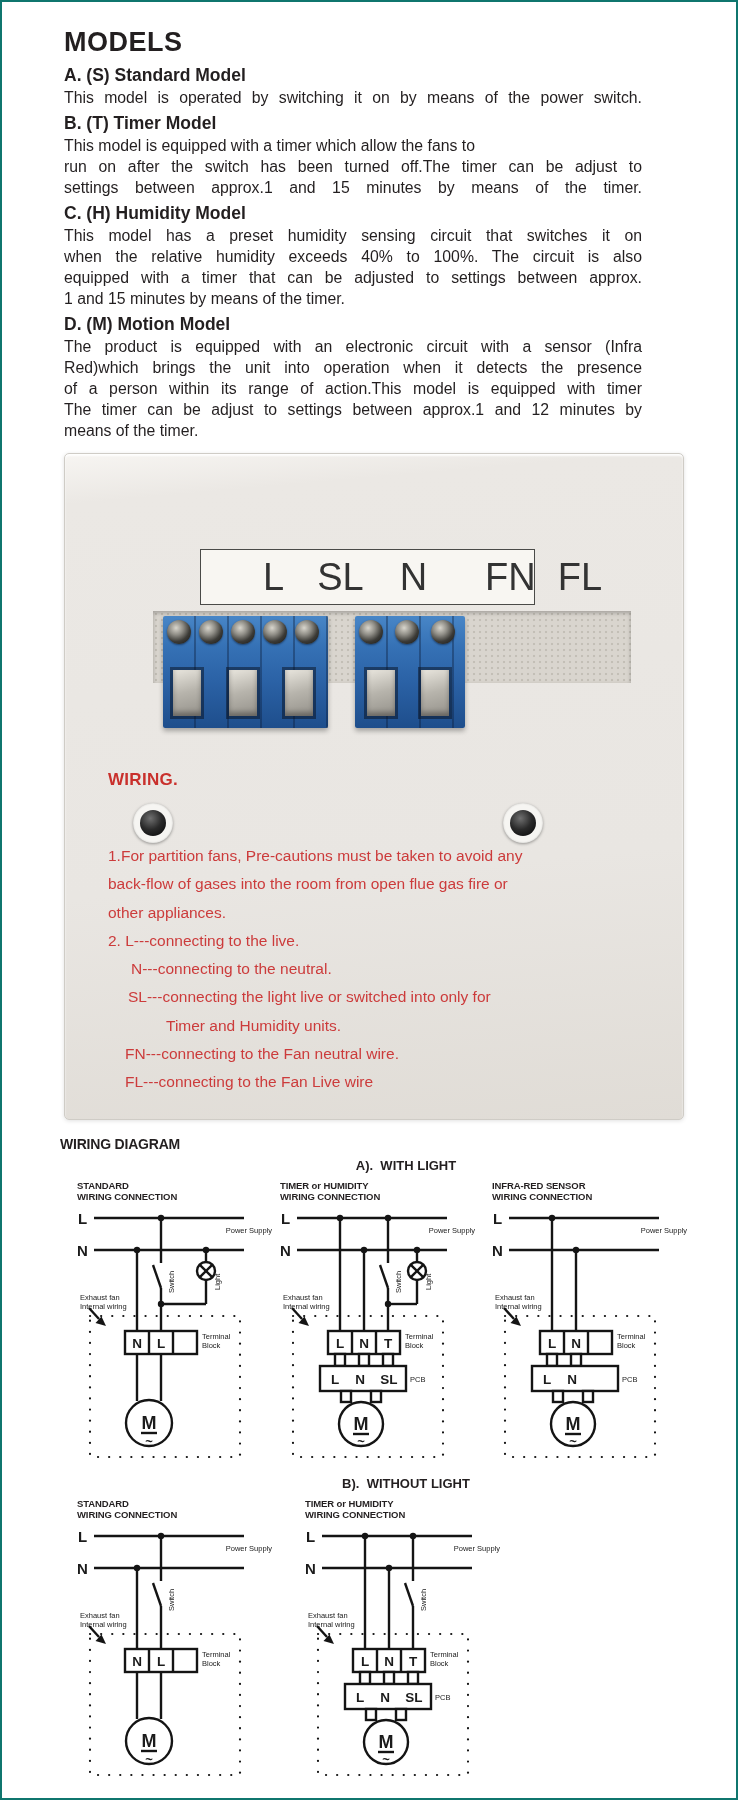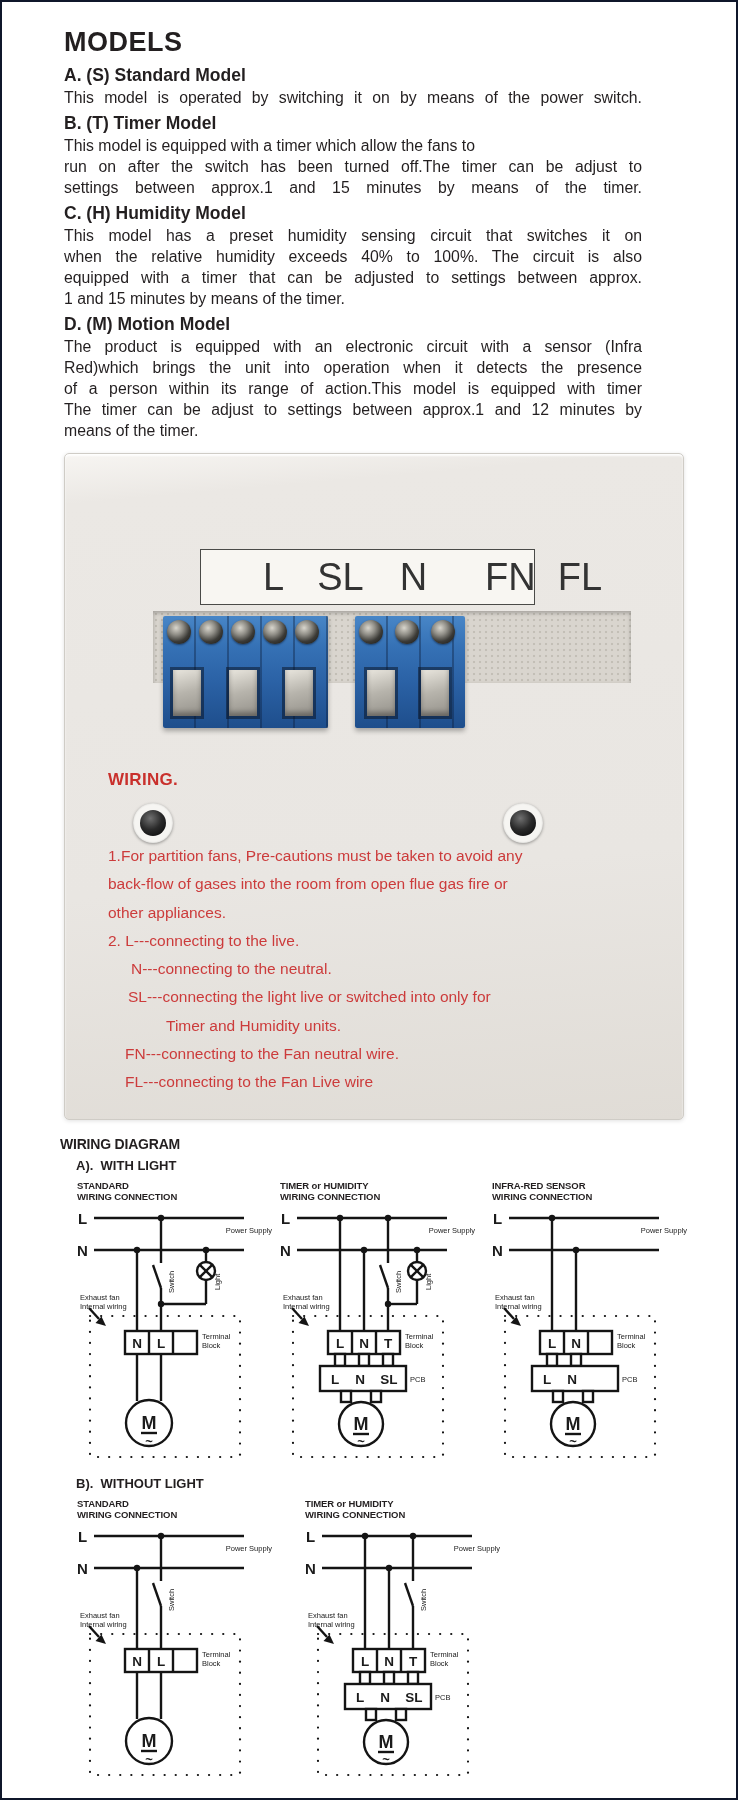--- a/index.html
+++ b/index.html
@@ -1,17 +1,17 @@
 <!DOCTYPE html>
 <html><head>
 <meta charset="utf-8">
 <style>
   html,body{margin:0;padding:0;background:#fff;}
   .page{position:relative;width:738px;height:1800px;box-sizing:border-box;
-        background:#fff;border:2px solid #0f172a;overflow:hidden;
+        background:#fff;border:2px solid #0f766e;overflow:hidden;
         font-family:"Liberation Sans",sans-serif;color:#231f20;}
   .textcol{margin:26px 0 0 62px;width:578px;}
   h1.models{font-size:27px;line-height:28px;margin:0 0 10px 0;font-weight:bold;letter-spacing:.5px;}
   .section{margin-top:6px;}
   .sec-head{font-size:17.5px;line-height:19px;font-weight:bold;margin:0 0 2px 0;}
   .bline{font-size:15.8px;line-height:21px;}
   .jline{text-align:justify;text-align-last:justify;}
 
   
   .photo{position:relative;margin:12px 0 0 62px;width:620px;height:667px;}
@@ -50,21 +50,21 @@
   .note{line-height:28.3px;white-space:pre;}
   .note:nth-of-type(5){padding-left:23px}
   .note:nth-of-type(6){padding-left:20px}
   .note:nth-of-type(7){padding-left:58px}
   .note:nth-of-type(8){padding-left:17px}
   .note:nth-of-type(9){padding-left:17px}
 
   
   .wd{margin-left:58px;}
   h2.wd-title{font-size:14px;margin:16px 0 6px 0;letter-spacing:-.2px;}
-  .group-label{font-size:13px;font-weight:bold;margin:0 0 7px 16px;white-space:pre;}
+  .group-label{font-size:13px;font-weight:bold;margin:0 0 7px 16px;white-space:pre;text-align:center;}
   .group-label.b{margin-top:6px;}
   .diag-row{display:flex;margin-left:14px;}
   .dcol{flex:0 0 auto;}
   .c1{width:203px}.c2{width:212px}.c3{width:215px}
   .cb1{width:228px}.cb2{width:212px}
   .dtitle{font-size:9.5px;font-weight:bold;line-height:11px;margin:0 0 3px 3px;letter-spacing:-.1px;}
   svg.circuit{display:block;width:200px;height:265px;}
   .circuit line,.circuit rect,.circuit circle{stroke:#141414;stroke-width:2.4;fill:none;}
   .circuit .dot{fill:#141414;stroke:none;}
   .circuit polygon{fill:#141414;stroke:none;}

